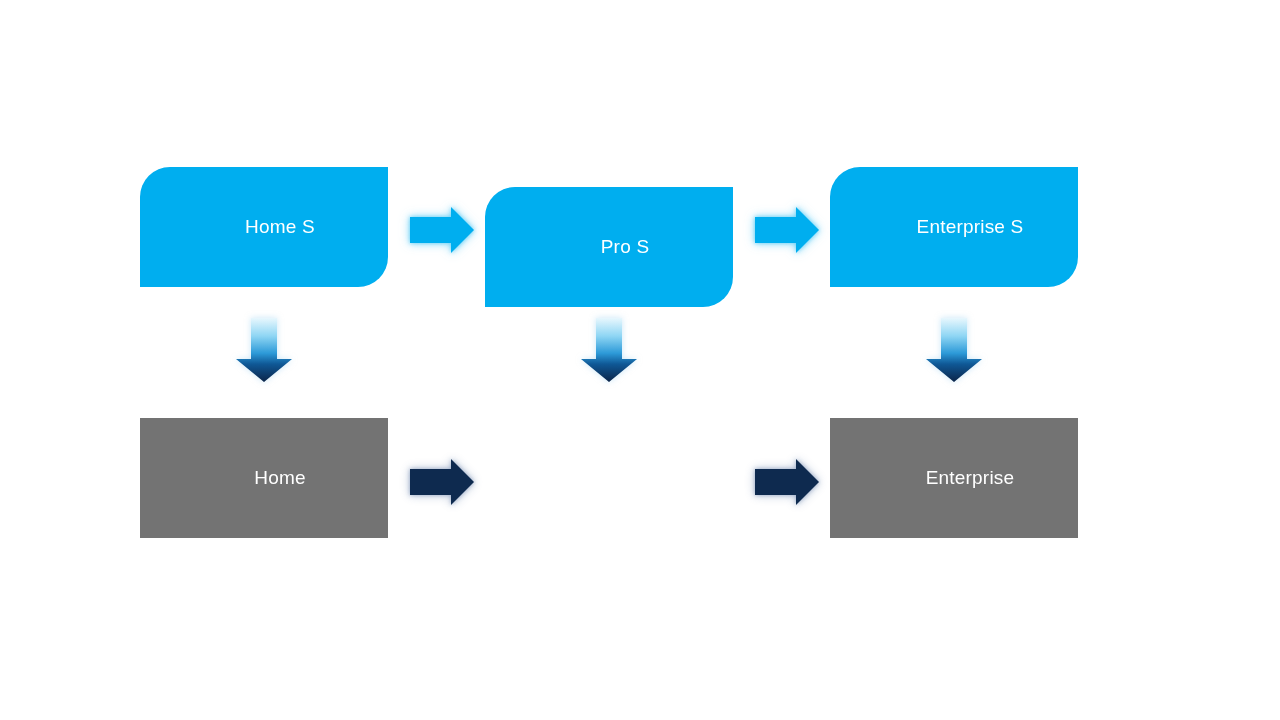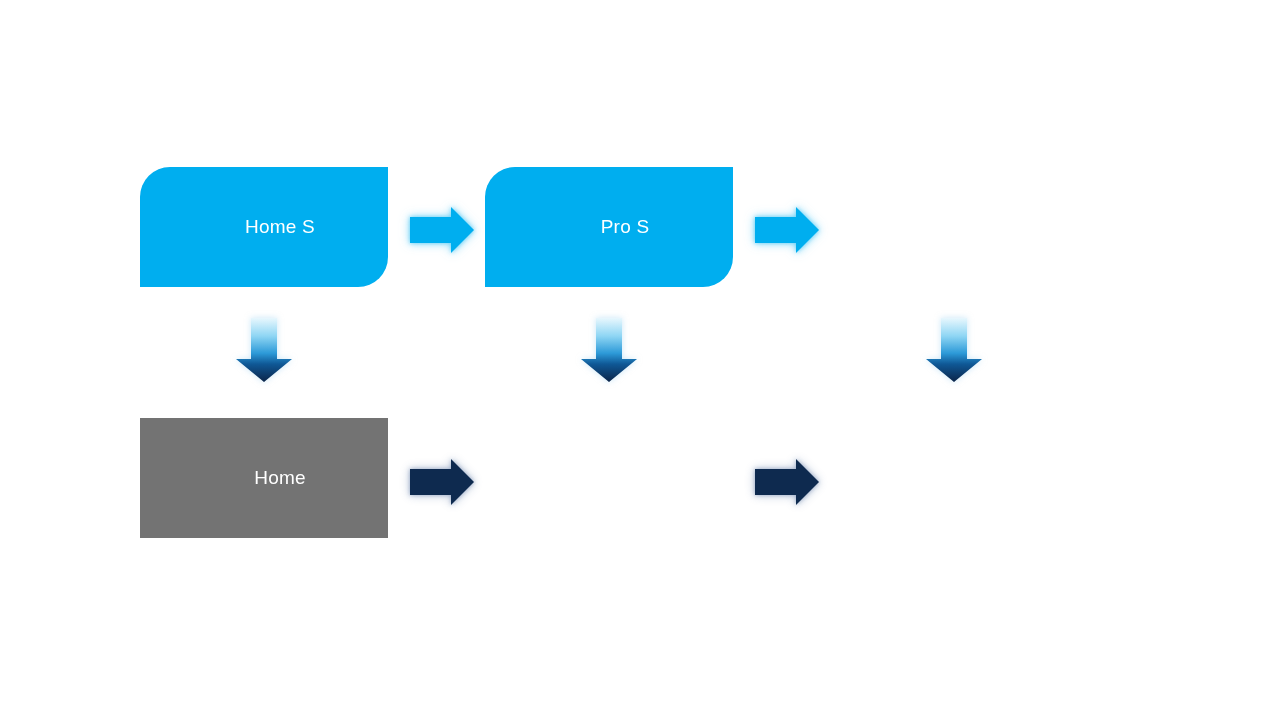--- a/index.html
+++ b/index.html
@@ -28,21 +28,21 @@
   .box--top {
     top: 167px;
     background: #00AEEF;
     border-radius: 30px 0 30px 0;
   }
   .box--bottom {
     top: 418px;
     background: #737373;
   }
   .col-1 { left: 140px; }
-  .col-2 { left: 485px; }
+  .col-2 { left: 485px; margin-top: 20px; }
   .col-3 { left: 830px; }
   .box-label {
     color: #ffffff;
     font-size: 19px;
     font-weight: 400;
     letter-spacing: 0.2px;
     white-space: nowrap;
   }
   .arrow { position: absolute; display: block; }
   .arrow--right-top { top: 207px; }
@@ -81,20 +81,23 @@
       </linearGradient>
     </defs>
   </svg>
 
   <div class="box box--top col-1">
     <span class="box-label">Home S</span>
   </div>
   <div class="box box--top col-2">
     <span class="box-label">Pro S</span>
   </div>
+  <div class="box box--top col-3">
+    <span class="box-label">Enterprise S</span>
+  </div>
 
   <svg class="arrow arrow--right-top gap-1 glow-light" width="64" height="46" viewBox="0 0 64 46">
     <polygon points="0,10 41,10 41,0 64,23 41,46 41,36 0,36" fill="#00AEEF"></polygon>
   </svg>
   <svg class="arrow arrow--right-top gap-2 glow-light" width="64" height="46" viewBox="0 0 64 46">
     <polygon points="0,10 41,10 41,0 64,23 41,46 41,36 0,36" fill="#00AEEF"></polygon>
   </svg>
 
   <svg class="arrow arrow--down down-1 glow-soft" width="56" height="64" viewBox="0 0 56 64">
     <polygon points="15,0 41,0 41,41 56,41 28,64 0,41 15,41" fill="url(#downGrad)"></polygon>
@@ -102,20 +105,23 @@
   <svg class="arrow arrow--down down-2 glow-soft" width="56" height="64" viewBox="0 0 56 64">
     <polygon points="15,0 41,0 41,41 56,41 28,64 0,41 15,41" fill="url(#downGrad)"></polygon>
   </svg>
   <svg class="arrow arrow--down down-3 glow-soft" width="56" height="64" viewBox="0 0 56 64">
     <polygon points="15,0 41,0 41,41 56,41 28,64 0,41 15,41" fill="url(#downGrad)"></polygon>
   </svg>
 
   <div class="box box--bottom col-1">
     <span class="box-label">Home</span>
   </div>
+  <div class="box box--bottom col-3">
+    <span class="box-label">Enterprise</span>
+  </div>
 
   <svg class="arrow arrow--right-bottom gap-1 glow-dark" width="64" height="46" viewBox="0 0 64 46">
     <polygon points="0,10 41,10 41,0 64,23 41,46 41,36 0,36" fill="#0E2A4F"></polygon>
   </svg>
   <svg class="arrow arrow--right-bottom gap-2 glow-dark" width="64" height="46" viewBox="0 0 64 46">
     <polygon points="0,10 41,10 41,0 64,23 41,46 41,36 0,36" fill="#0E2A4F"></polygon>
   </svg>
 
 </div>
 

